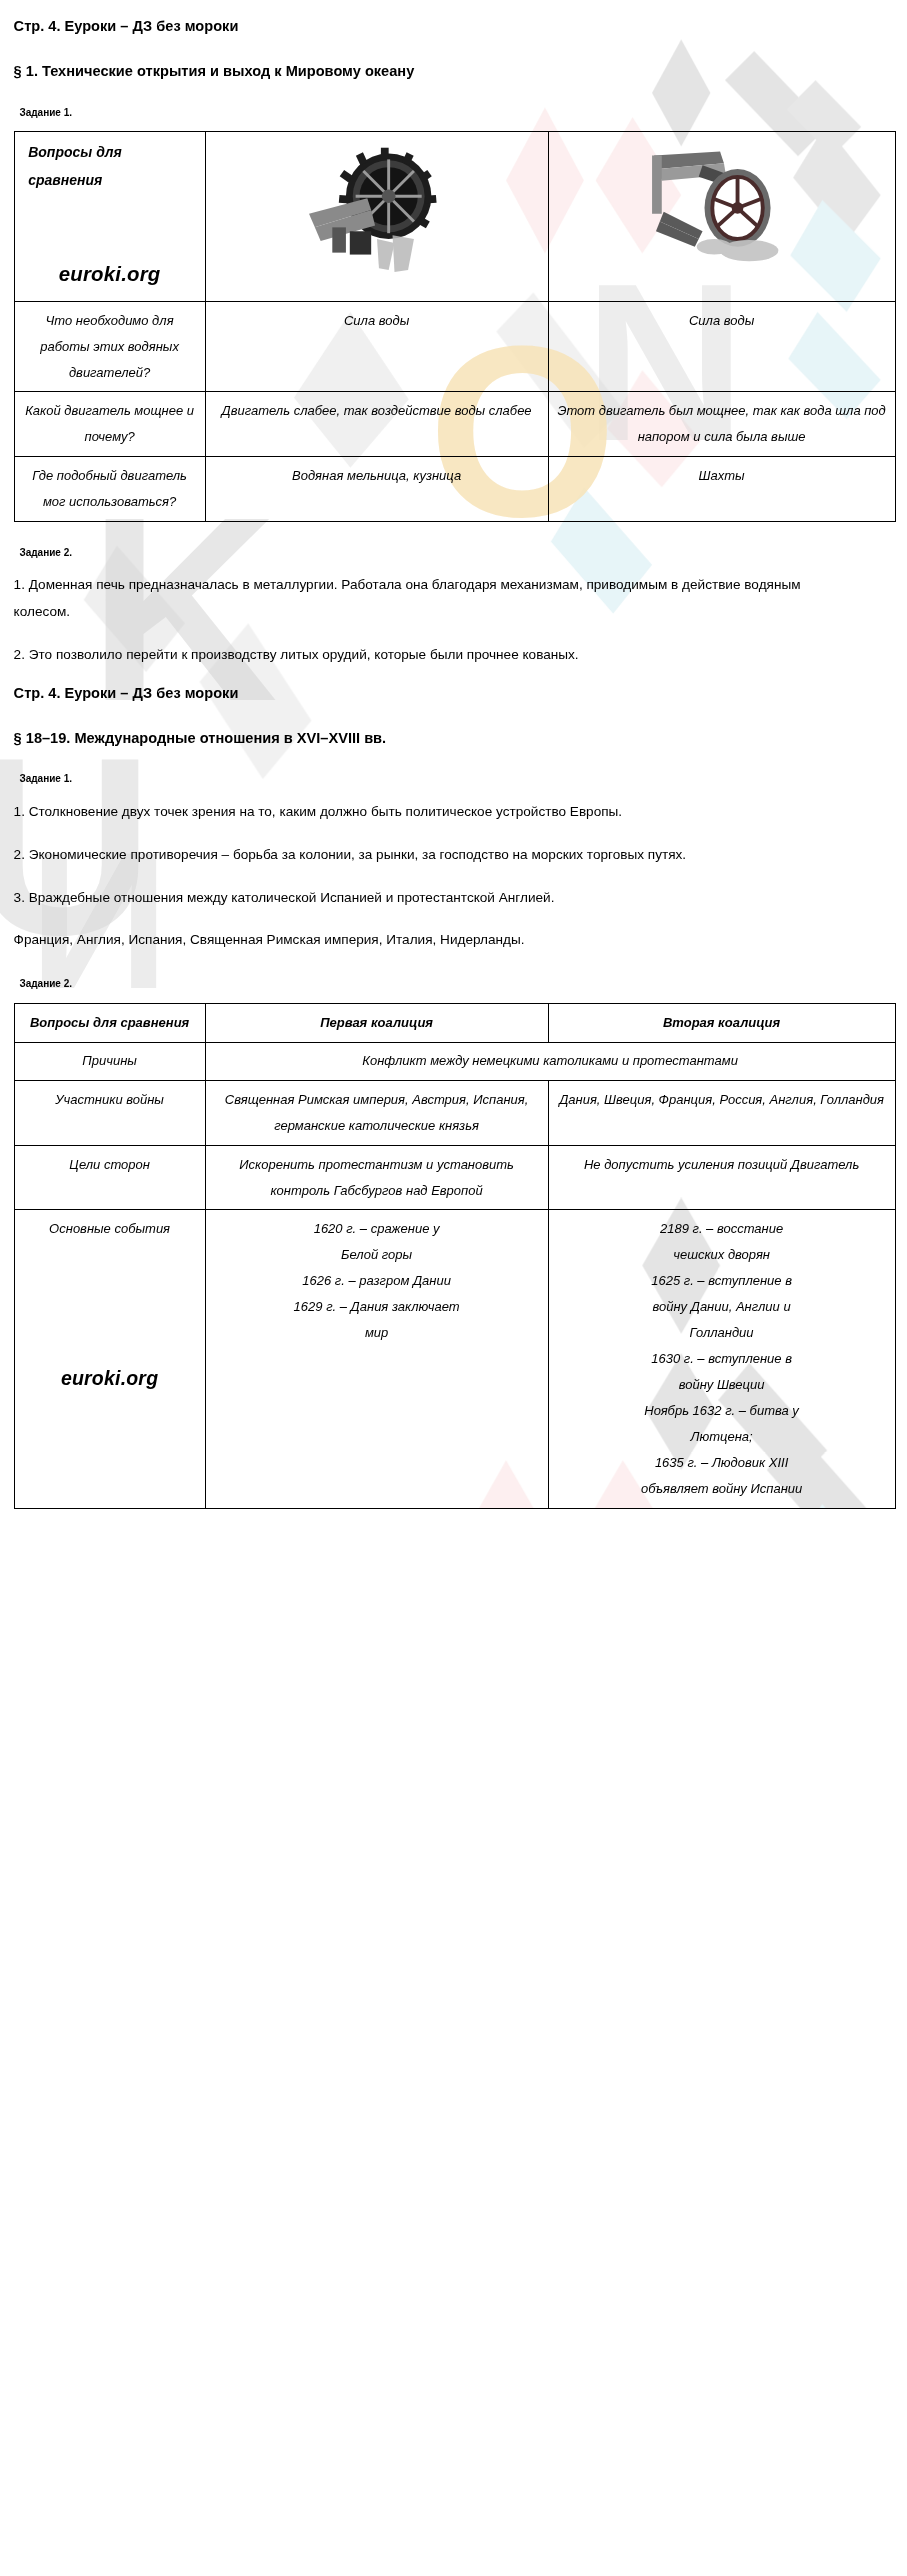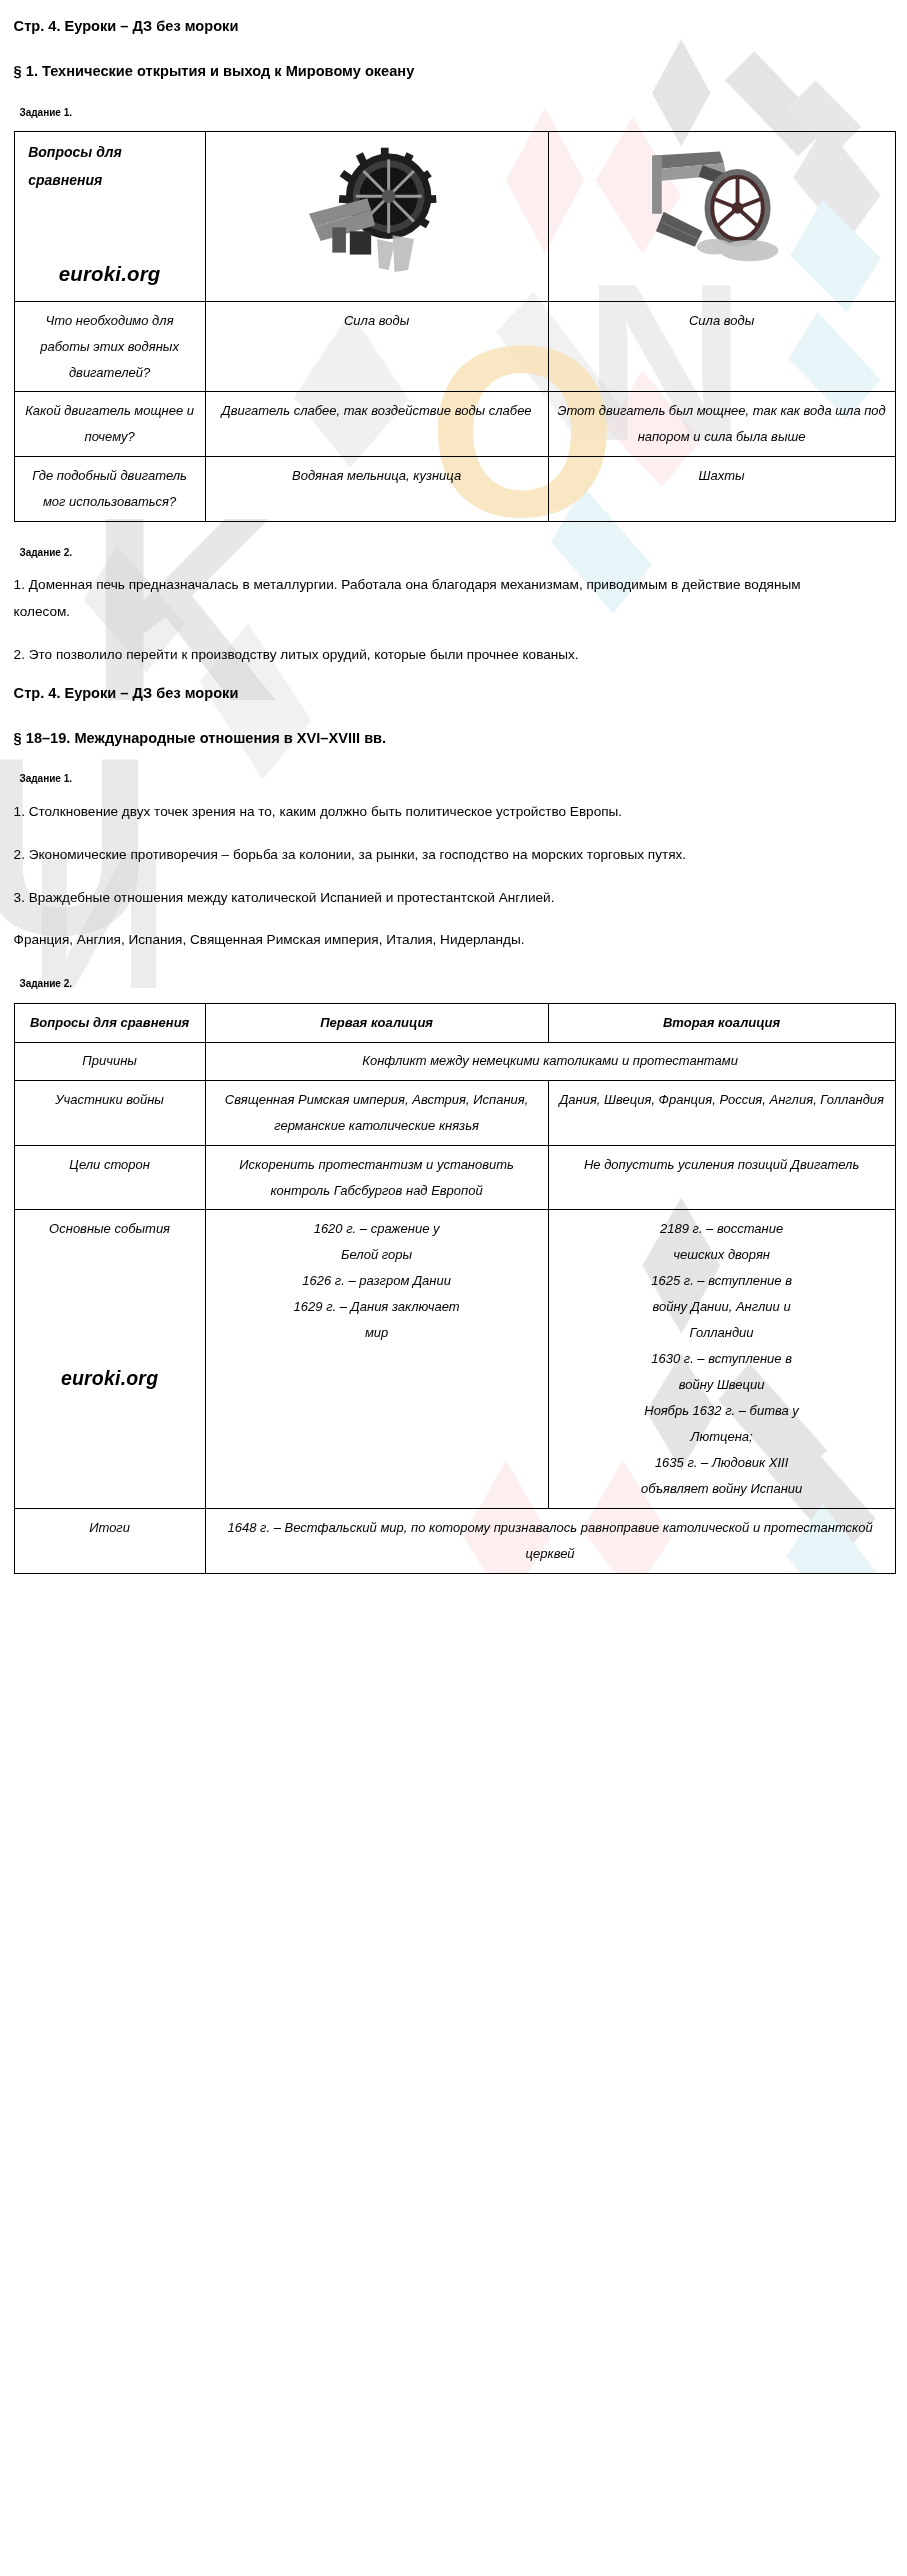--- a/index.html
+++ b/index.html
@@ -341,22 +341,18 @@
                 <div>1630 г. – вступление  в</div>
                 <div>войну Швеции</div>
                 <div>Ноябрь 1632 г. – битва у</div>
                 <div>Лютцена;</div>
                 <div>1635 г. – Людовик XIII</div>
                 <div>объявляет войну Испании</div>
               </div>
         </td>
       </tr>
 
-      <tr>
-        <td>Итоги</td>
-        <td colspan="2">1648 г. – Вестфальский мир, по которому признавалось равноправие католической и протестантской церквей</td>
-      </tr>
     </tbody>
   </table>
   </div>
 
 </div>
 
 
 </body></html>

